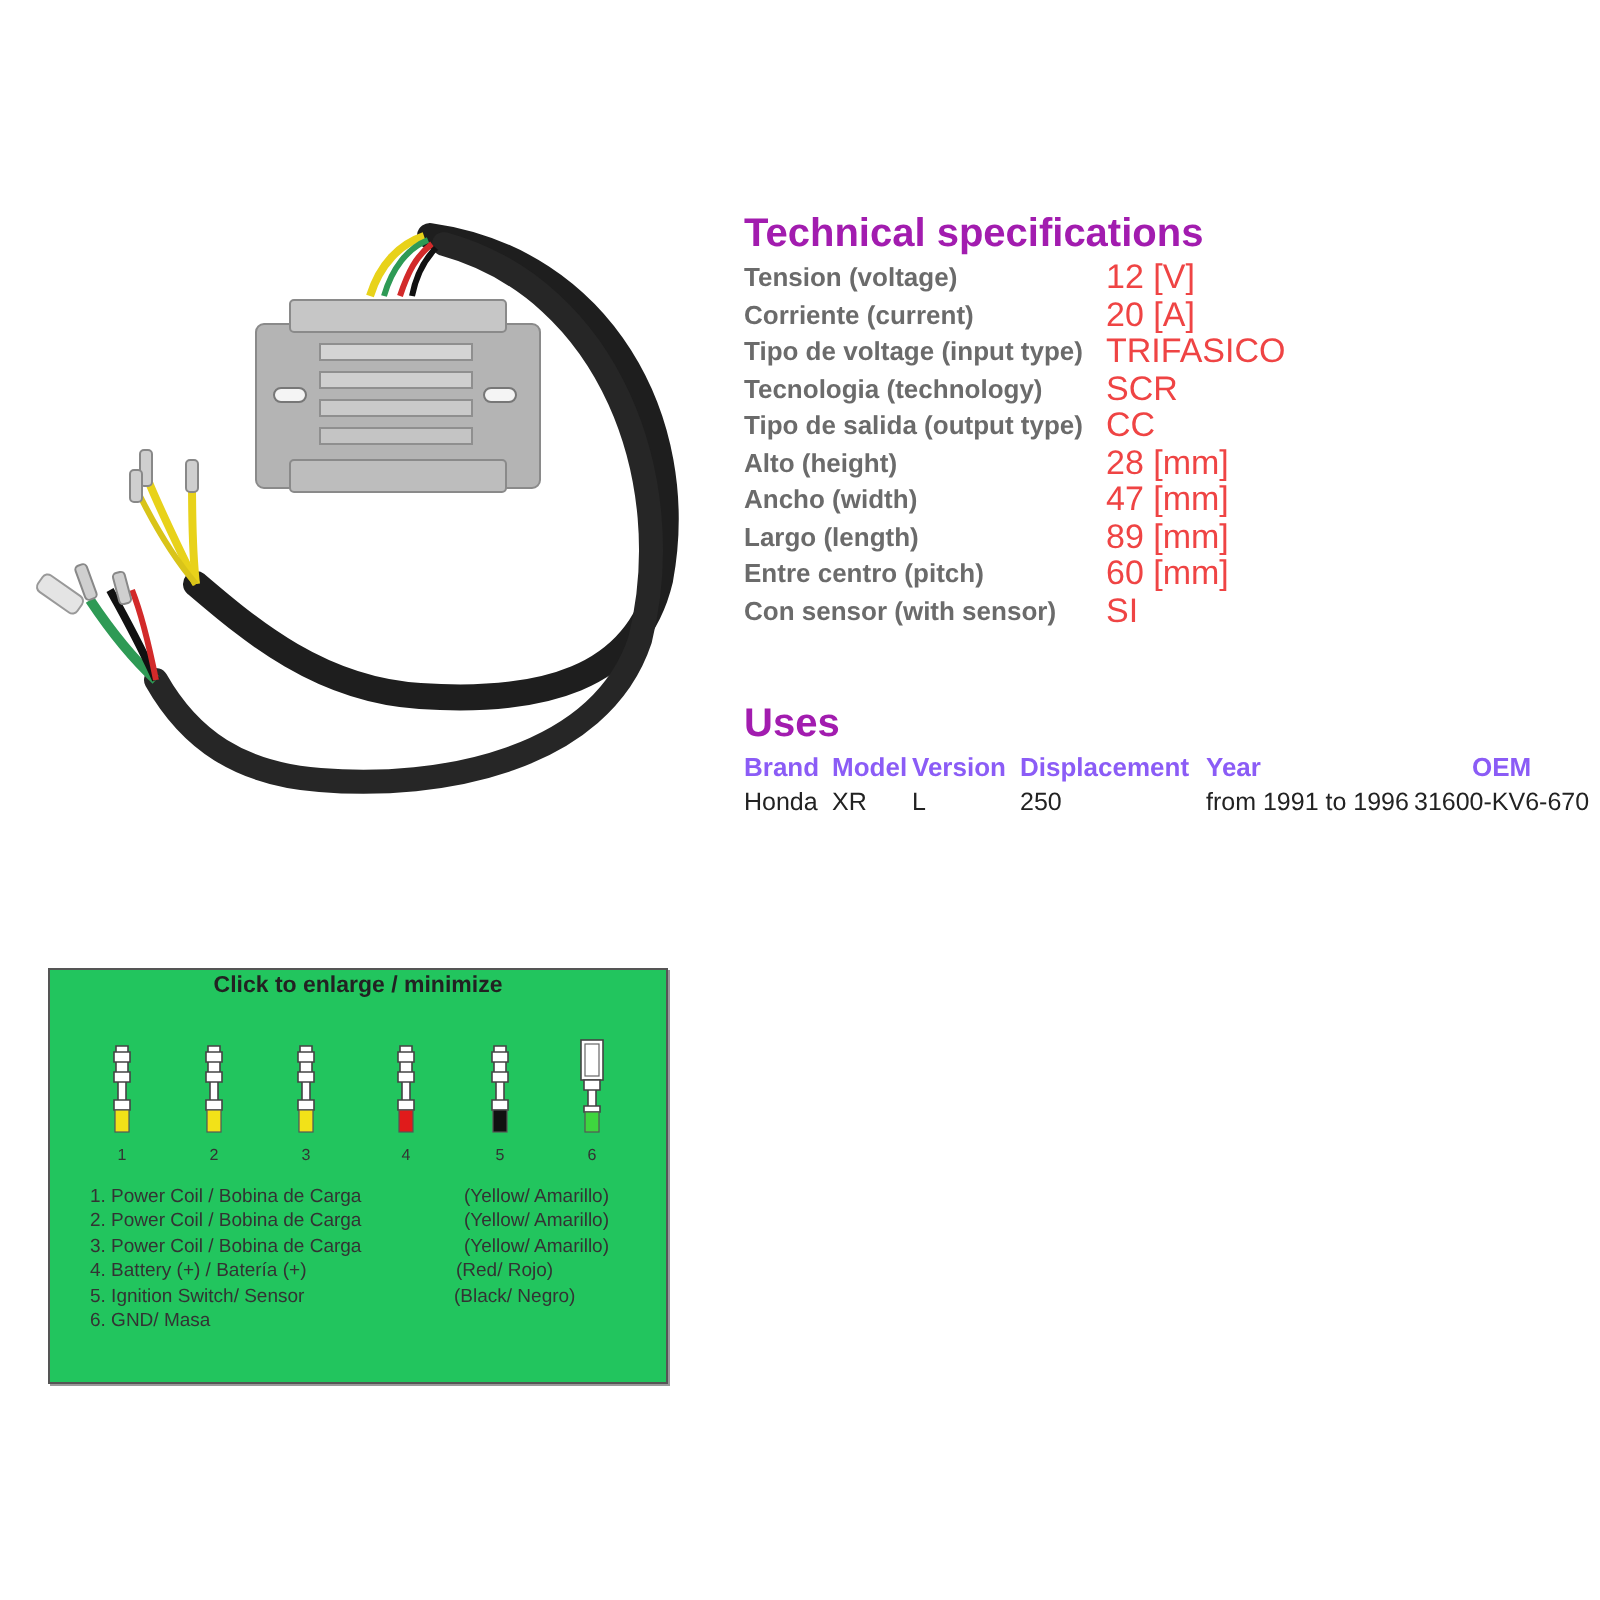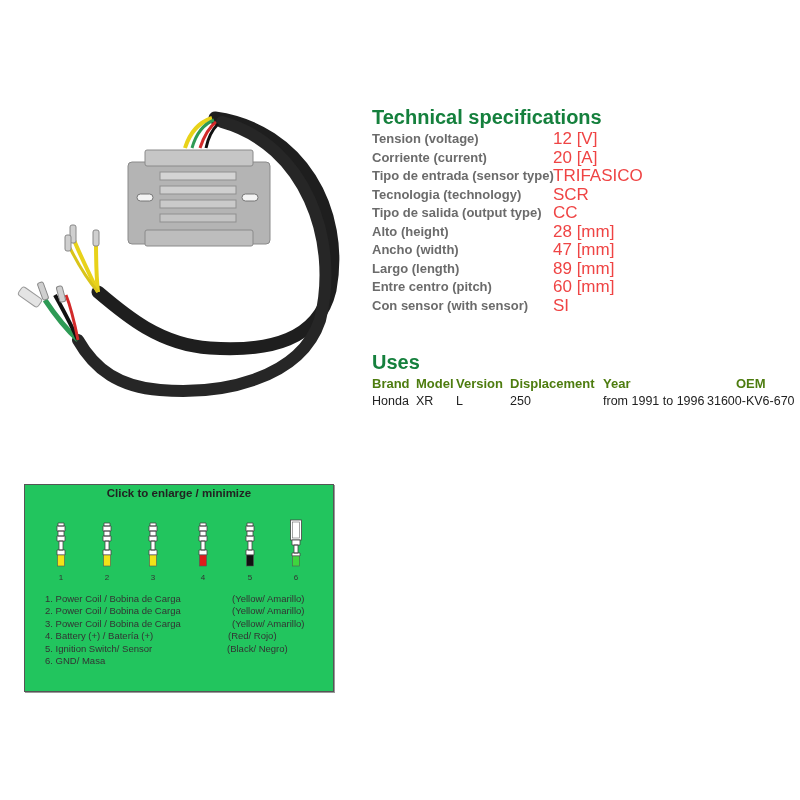--- a/index.html
+++ b/index.html
@@ -3,29 +3,29 @@
 <meta charset="utf-8">
 <style>
   html, body { margin:0; padding:0; background:#ffffff; }
   body { width:800px; height:800px; position:relative; overflow:hidden; font-family:"Liberation Sans", sans-serif; }
 
   
   .product { position:absolute; left:0; top:90px; width:360px; height:320px; }
 
   
   .specs { position:absolute; left:372px; top:104px; width:420px; }
-  .section-title { color:#15803d; font-weight:bold; font-size:20px; line-height:26px; margin:0; letter-spacing:0px; }
+  .section-title { color:#a21caf; font-weight:bold; font-size:20px; line-height:26px; margin:0; letter-spacing:0px; }
   .spec-row { display:flex; height:18.5px; line-height:18.5px; font-size:13px; }
   .spec-label { width:181px; color:#6b6b6b; font-weight:bold; white-space:nowrap; }
   .spec-value { color:#ef4444; white-space:nowrap; font-size:17px; }
 
   .uses { position:absolute; left:372px; top:349px; width:425px; }
   .uses .section-title { line-height:26px; }
   .uses-table { border-collapse:collapse; font-size:12.5px; }
-  .uses-table th { color:#4d7c0f; font-weight:bold; text-align:left; padding:0; height:17px; white-space:nowrap; font-size:13px; }
+  .uses-table th { color:#8b5cf6; font-weight:bold; text-align:left; padding:0; height:17px; white-space:nowrap; font-size:13px; }
   .uses-table td { color:#222; padding:0; height:17px; white-space:nowrap; }
 
   
   .diagram { position:absolute; left:24px; top:484px; width:308px; height:206px; border:1px solid #555; box-shadow:1px 1px 0 #999; background:#22c55e; cursor:pointer; }
   .diagram-title { position:absolute; top:2px; left:0; right:0; text-align:center; font-weight:bold; font-size:11.5px; color:#222; }
   .connector { position:absolute; top:36px; width:14px; height:60px; }
   .connector-num { position:absolute; top:88px; width:14px; text-align:center; font-size:8px; color:#333; }
   .legend { position:absolute; left:20px; top:108px; font-size:9.5px; color:#333; line-height:12.4px; }
   .legend-row { display:flex; white-space:nowrap; }
   .legend-desc { display:inline-block; }
@@ -75,21 +75,21 @@
   <h2 class="section-title">Technical specifications</h2>
   <div class="spec-row">
       <span class="spec-label">Tension (voltage)</span>
       <span class="spec-value">12 [V]</span>
     </div>
   <div class="spec-row">
       <span class="spec-label">Corriente (current)</span>
       <span class="spec-value">20 [A]</span>
     </div>
   <div class="spec-row">
-      <span class="spec-label">Tipo de entrada (sensor type)</span>
+      <span class="spec-label">Tipo de voltage (input type)</span>
       <span class="spec-value">TRIFASICO</span>
     </div>
   <div class="spec-row">
       <span class="spec-label">Tecnologia (technology)</span>
       <span class="spec-value">SCR</span>
     </div>
   <div class="spec-row">
       <span class="spec-label">Tipo de salida (output type)</span>
       <span class="spec-value">CC</span>
     </div>

